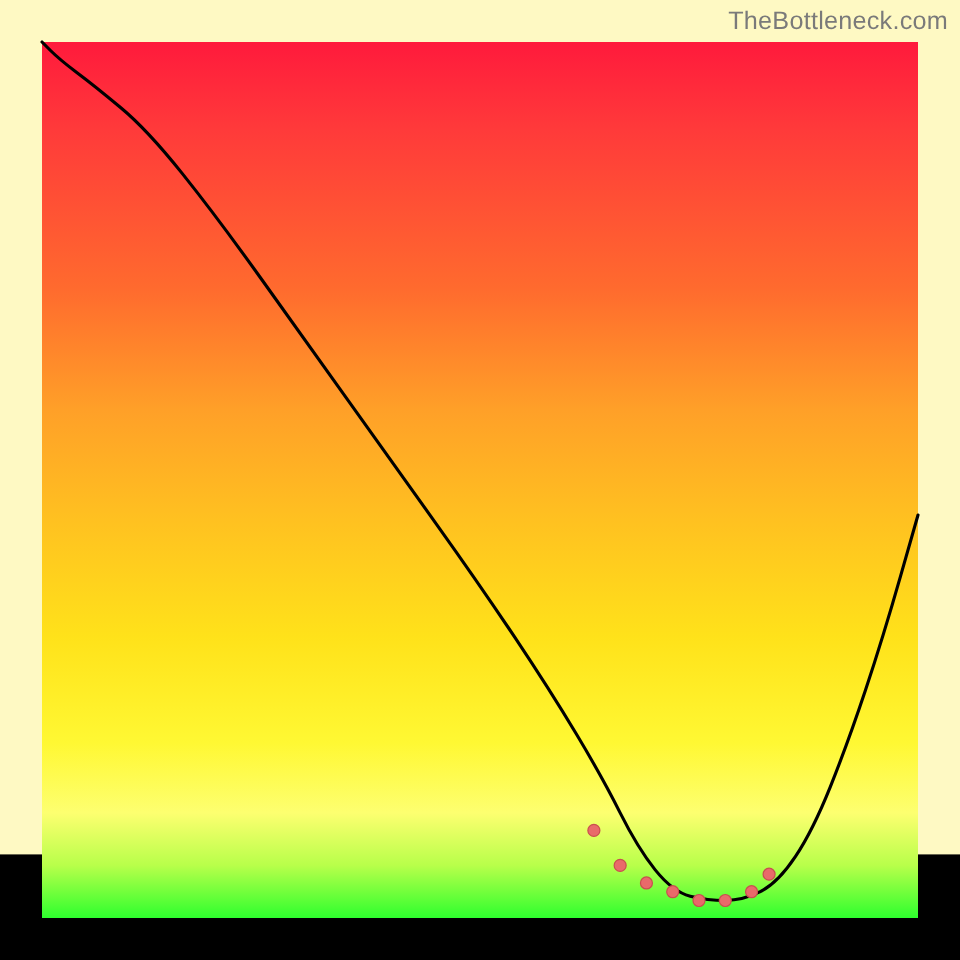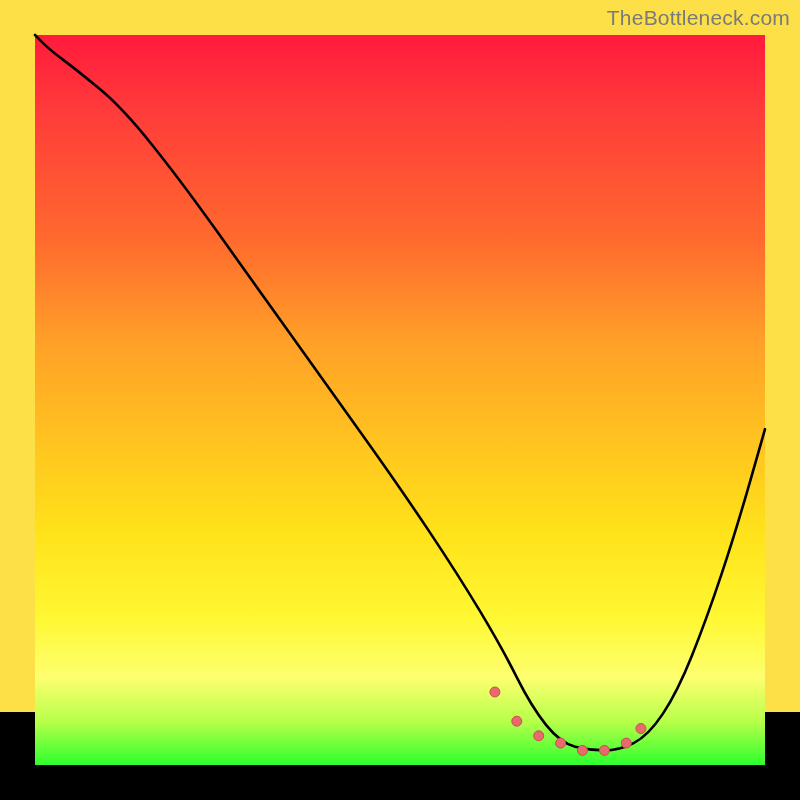--- a/index.html
+++ b/index.html
@@ -8,21 +8,21 @@
     width: 800px;
     height: 800px;
     background: #000;
     overflow: hidden;
     font-family: Arial, Helvetica, sans-serif;
   }
   .frame {
     position: relative;
     width: 800px;
     height: 712px;
-    background: #fde047;
+    background: #fef9c3;
   }
   .plot-area {
     position: absolute;
     left: 35px;
     top: 35px;
     width: 730px;
     height: 730px;
     
     background: linear-gradient(
       to bottom,

